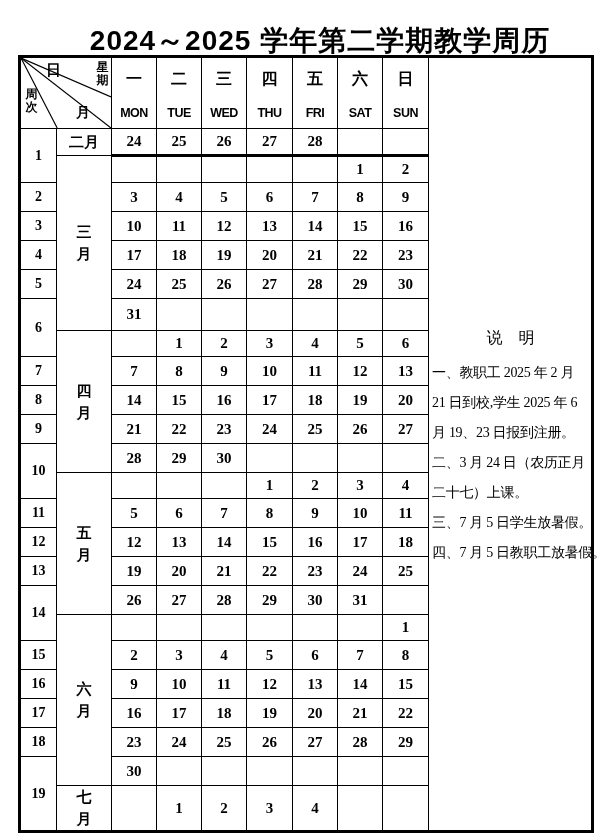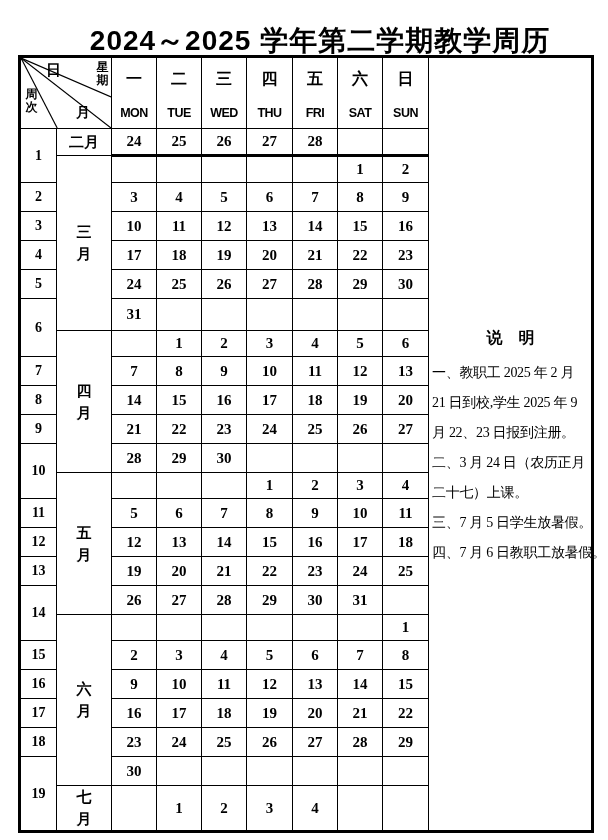--- a/index.html
+++ b/index.html
@@ -47,21 +47,21 @@
   td.dc{
     text-align:center;vertical-align:middle;font-weight:bold;font-size:15px;
     font-family:"Liberation Serif","DejaVu Serif",serif;
   }
   td.dc.thick-bottom{border-bottom:3px solid #000;}
 
   
   td.notes{vertical-align:top;}
   .notes-inner{padding:270px 2px 0 3px;}
   .notes-title{
-    text-align:center;font-size:16px;font-weight:bold;margin:0 0 9px 0;
+    text-align:center;font-size:16px;font-weight:normal;margin:0 0 9px 0;
   }
   .notes-line{
     font-size:14px;font-weight:normal;line-height:30px;white-space:nowrap;
     letter-spacing:-0.3px;
     font-family:"Liberation Serif","DejaVu Serif",serif;
   }
 </style>
 </head>
 <body>
 
@@ -118,26 +118,26 @@
         <span class="en">SAT</span>
       </th>
       <th class="dh">
         <span class="cn">日</span>
         <span class="en">SUN</span>
       </th>
       <td class="notes" rowspan="25">
         <div class="notes-inner">
           <div class="notes-title">说　明</div>
           <div class="notes-line">一、教职工 2025 年 2 月</div>
-          <div class="notes-line">21 日到校,学生 2025 年 9</div>
-          <div class="notes-line">月 22、23 日报到注册。</div>
+          <div class="notes-line">21 日到校,学生 2025 年 6</div>
+          <div class="notes-line">月 19、23 日报到注册。</div>
           <div class="notes-line">二、3 月 24 日（农历正月</div>
           <div class="notes-line">二十七）上课。</div>
           <div class="notes-line">三、7 月 5 日学生放暑假。</div>
-          <div class="notes-line">四、7 月 6 日教职工放暑假。</div>
+          <div class="notes-line">四、7 月 5 日教职工放暑假。</div>
         </div>
       </td>
     </tr>
   <tr style="height: 27px;">
         <td class="wk" rowspan="2">1</td>
         <td class="mo" rowspan="1">二月</td>
         <td class="dc thick-bottom">24</td>
         <td class="dc thick-bottom">25</td>
         <td class="dc thick-bottom">26</td>
         <td class="dc thick-bottom">27</td>

